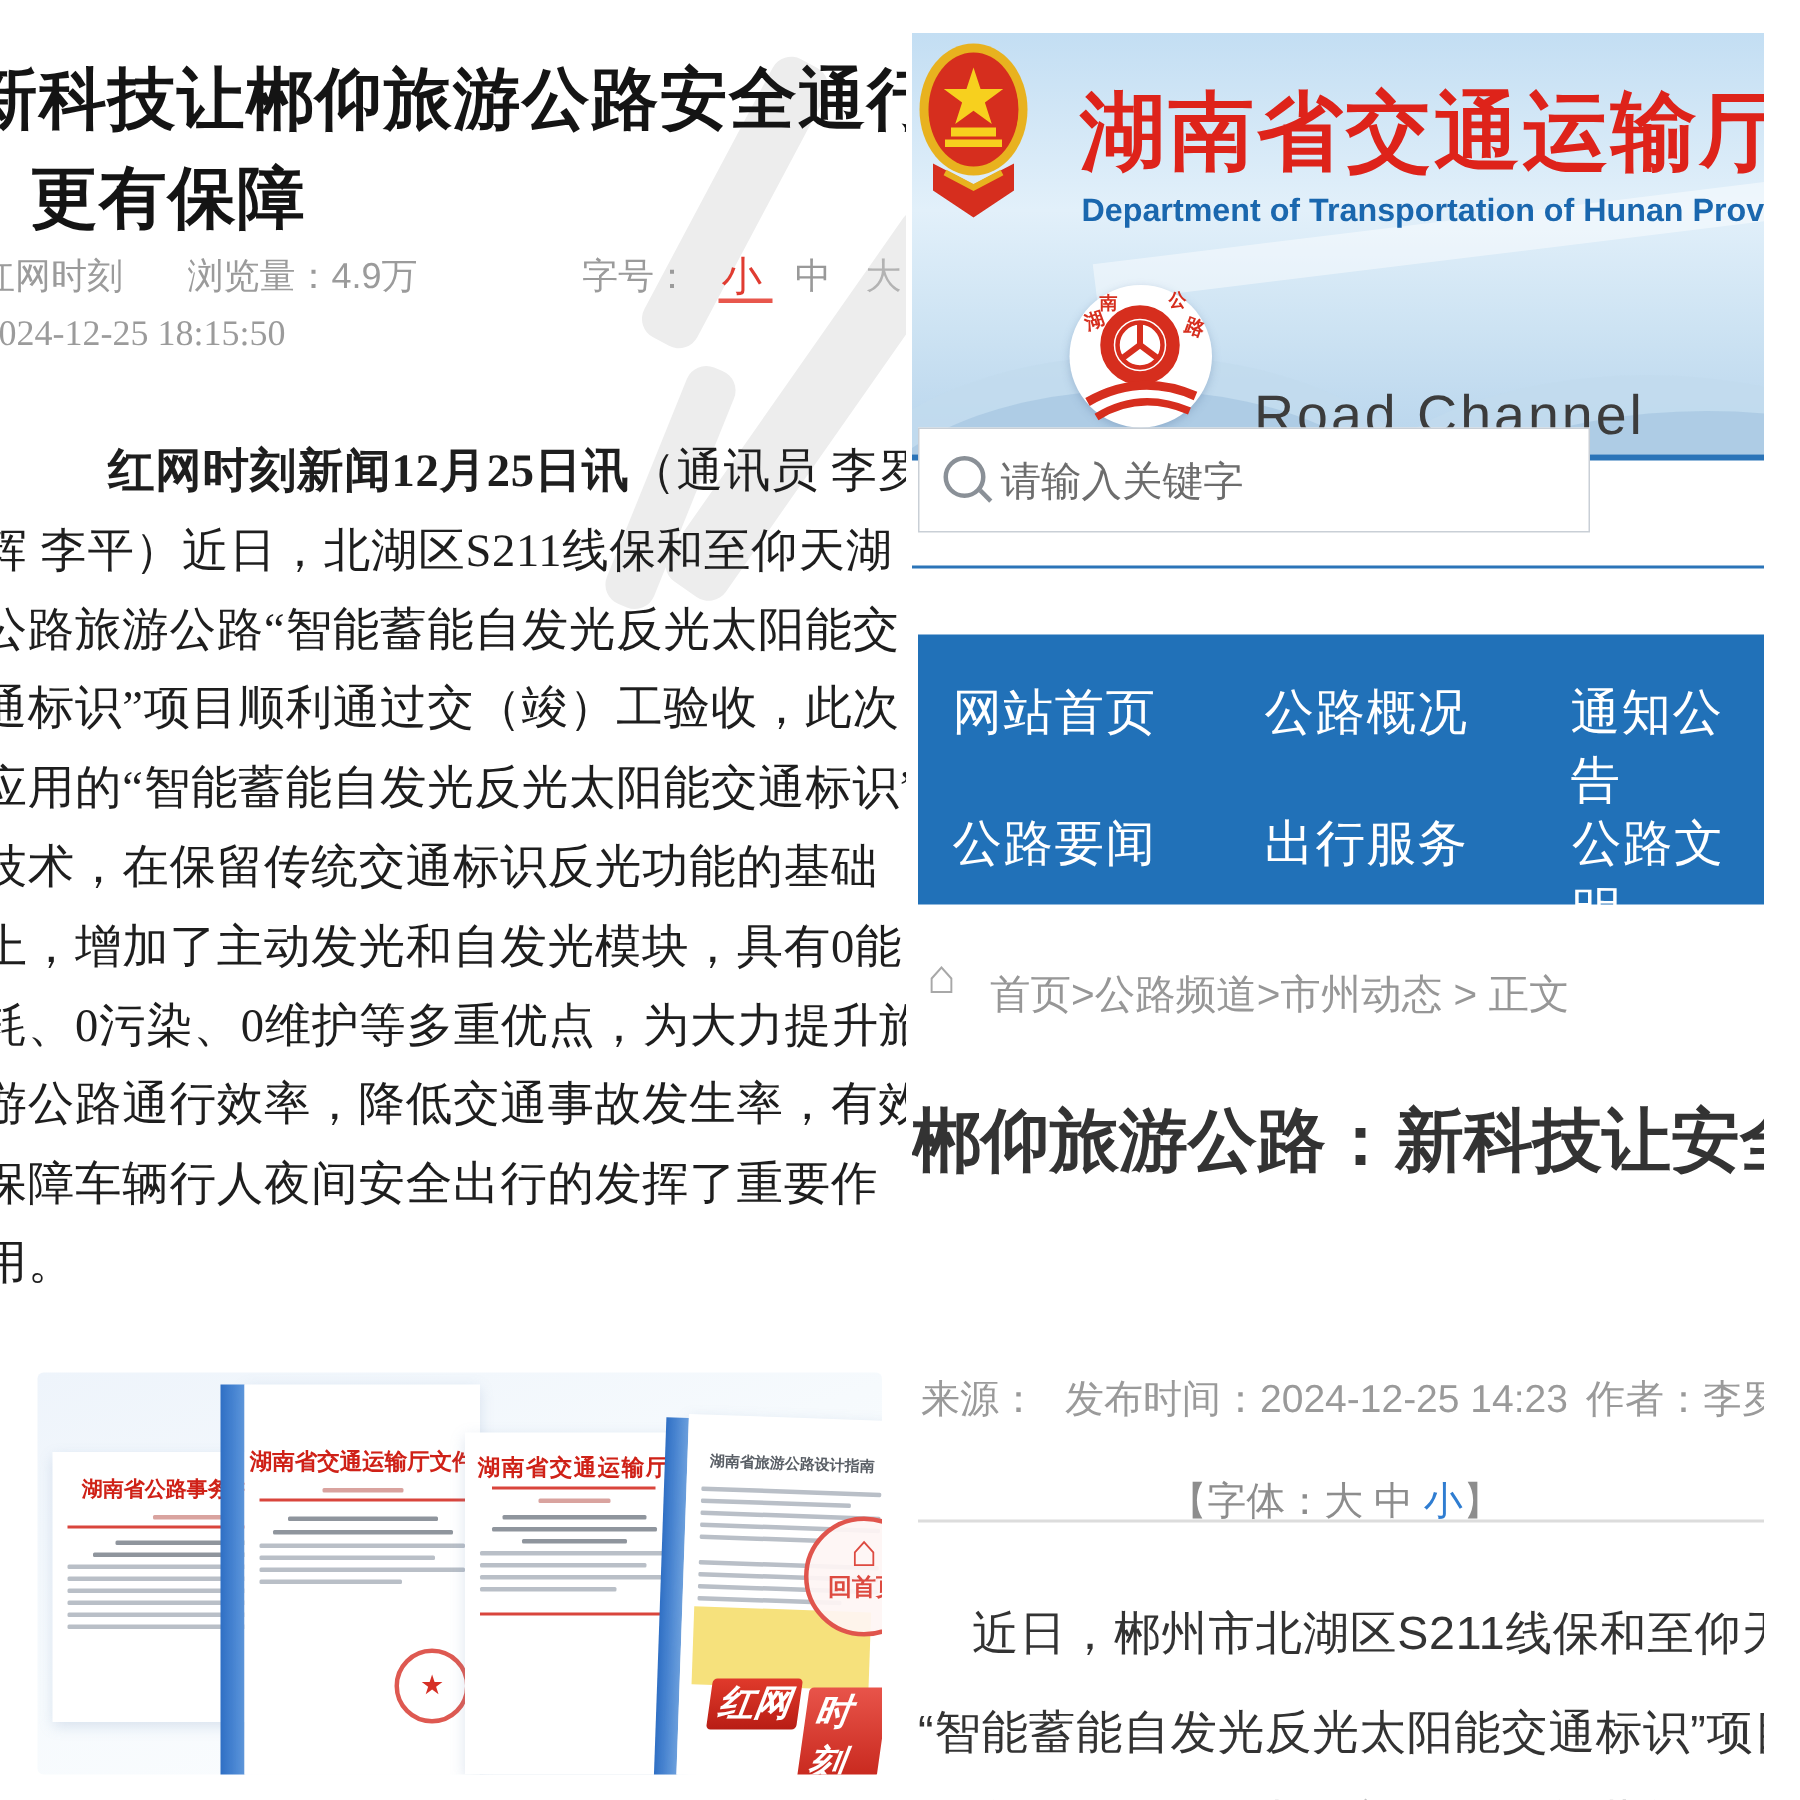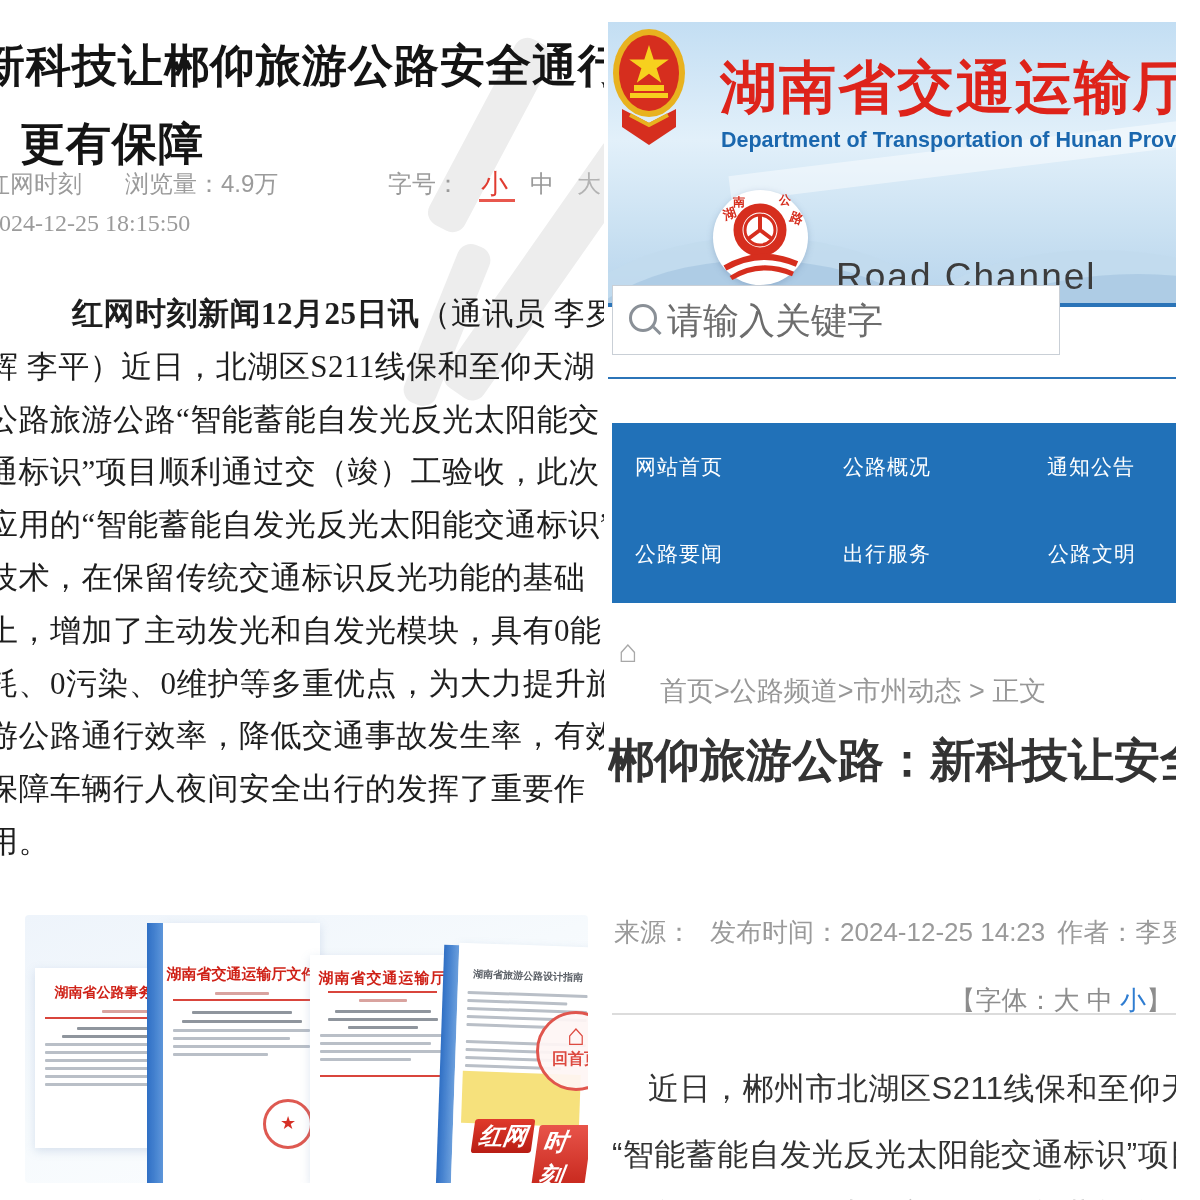--- a/index.html
+++ b/index.html
@@ -49,50 +49,50 @@
   .org-cn{color:#de231a;font-weight:bold;font-size:57px;letter-spacing:2px;}
   .org-en{color:#1a67ae;font-weight:bold;font-size:21.5px;}
   .channel-cn{color:#de231a;font-weight:bold;font-size:56px;letter-spacing:3px;}
   .channel-en{color:#3c3c3c;font-size:37px;letter-spacing:2px;}
   #road-logo{left:105px;top:168px;width:95px;height:95px;border-radius:50%;background:#fff;
              box-shadow:0 2px 6px rgba(90,120,160,.35);}
   .blue-line{background:#2b74b8;}
   #search-box{left:4px;top:285px;width:448px;height:70px;background:#fff;border:1px solid #c9cfd6;
               box-sizing:border-box;}
   #search-input{position:absolute;left:52px;top:14px;width:380px;height:40px;border:none;outline:none;
-                font-size:36px;color:#444;background:transparent;}
+                font-size:27px;color:#444;background:transparent;}
   #search-input::placeholder{color:#6d6d6d;}
   .mag{position:absolute;left:16px;top:18px;width:22px;height:22px;border:3px solid #8a9097;border-radius:50%;}
   .mag::after{content:"";position:absolute;left:20px;top:22px;width:10px;height:3px;background:#8a9097;
               transform:rotate(45deg);}
   #search-btn{left:452px;top:285px;width:116px;height:70px;background:#2173ba;color:#fff;
               font-size:30px;font-weight:bold;text-align:center;line-height:70px;border:none;}
   #nav{left:4px;top:423px;width:564px;height:180px;background:#2171b8;}
-  .nav-item{position:absolute;color:#fff;font-size:21px;letter-spacing:1px;cursor:pointer;}
+  .nav-item{position:absolute;color:#fff;font-size:33px;letter-spacing:1px;cursor:pointer;}
   .crumb{font-size:27px;color:#979797;}
   .rp-title{font-weight:bold;color:#333;font-size:46px;text-align:center;width:564px;left:0;}
   .rp-meta{font-size:26px;color:#9a9a9a;}
   .rp-fontsel{font-size:26px;color:#8d8d8d;text-align:center;width:564px;left:0;}
   .fontsel-small{color:#2f7dd1;}
   .rp-divider{left:4px;top:1013px;width:564px;height:2px;background:#dcdcdc;}
   .rp-body{font-size:31px;color:#333;letter-spacing:0.5px;}
 </style>
 </head>
 <body>
 
 <div id="canvas">
 
   <div id="left-pane" class="abs">
 
     <div class="abs wm" style="left:470px;top:30px;width:40px;height:210px;transform:rotate(28deg);"></div>
     <div class="abs wm" style="left:520px;top:120px;width:46px;height:300px;transform:rotate(35deg);"></div>
     <div class="abs wm" style="left:430px;top:240px;width:34px;height:170px;transform:rotate(22deg);"></div>
 
     <div class="abs lp-title nowrap" style="left:-20px;top:36px;">新科技让郴仰旅游公路安全通行</div>
-    <div class="abs lp-title nowrap" style="left:20px;top:114px;font-family:Liberation Mono, monospace;">更有保障</div>
+    <div class="abs lp-title nowrap" style="left:20px;top:102px;font-family:Liberation Mono, monospace;">更有保障</div>
 
     <div class="abs lp-meta nowrap" style="left:-14px;top:168px;">红网时刻</div>
     <div class="abs lp-meta nowrap" style="left:125px;top:168px;">浏览量：4.9万</div>
     <div class="abs lp-meta nowrap" style="left:388px;top:168px;">字号：</div>
     <div class="abs lp-meta fs-small nowrap" style="left:481px;top:166px;font-size:27px;">小</div>
     <div class="fs-underline"></div>
     <div class="abs lp-meta fs-mid nowrap" style="left:530px;top:168px;">中</div>
     <div class="abs lp-meta fs-large nowrap" style="left:577px;top:168px;">大</div>
     <div class="abs lp-meta lp-meta-serif nowrap" style="left:-13px;top:210px;">2024-12-25 18:15:50</div>
 
@@ -227,29 +227,29 @@
     <div id="nav" class="abs">
       <span class="nav-item" style="left:23px;top:30px;">网站首页</span>
       <span class="nav-item" style="left:231px;top:30px;">公路概况</span>
       <span class="nav-item" style="left:435px;top:30px;">通知公告</span>
       <span class="nav-item" style="left:231px;top:117px;">出行服务</span>
       <span class="nav-item" style="left:23px;top:117px;">公路要闻</span>
       <span class="nav-item" style="left:436px;top:117px;">公路文明</span>
     </div>
 
     <div class="abs" style="left:10px;top:633px;font-size:32px;color:#a8a8a8;">⌂</div>
-    <div class="abs crumb nowrap" style="left:52px;top:673px;">首页&gt;公路频道&gt;市州动态 &gt; 正文</div>
+    <div class="abs crumb nowrap" style="left:52px;top:645px;">首页&gt;公路频道&gt;市州动态 &gt; 正文</div>
 
     <div class="abs rp-title nowrap" style="top:730px;">郴仰旅游公路：新科技让安全通</div>
 
     <div class="abs rp-meta nowrap" style="left:6px;top:915px;">
       <span>来源：</span><span style="display:inline-block;width:18px;"></span><span>发布时间：</span><span>2024-12-25 14:23</span><span style="display:inline-block;width:12px;"></span><span>作者：</span><span>李罗辉、李平</span>
     </div>
 
-    <div class="abs rp-fontsel nowrap" style="top:983px;text-align:right;">
+    <div class="abs rp-fontsel nowrap" style="top:983px;">
       <span>【字体：</span><span>大</span> <span>中</span> <span class="fontsel-small">小</span><span>】</span>
     </div>
 
     <div class="abs rp-divider"></div>
 
     <div class="abs rp-body nowrap" style="left:4px;top:1068px;padding-left:36px;">近日，郴州市北湖区S211线保和至仰天湖公路旅游公路</div>
     <div class="abs rp-body nowrap" style="left:4px;top:1134px;">“智能蓄能自发光反光太阳能交通标识”项目顺利通过交</div>
     <div class="abs rp-body nowrap" style="left:4px;top:1194px;opacity:.3;">（竣）工验收，此次应用的“智能蓄能自发光反光太阳能</div>
   </div>
 </div>

